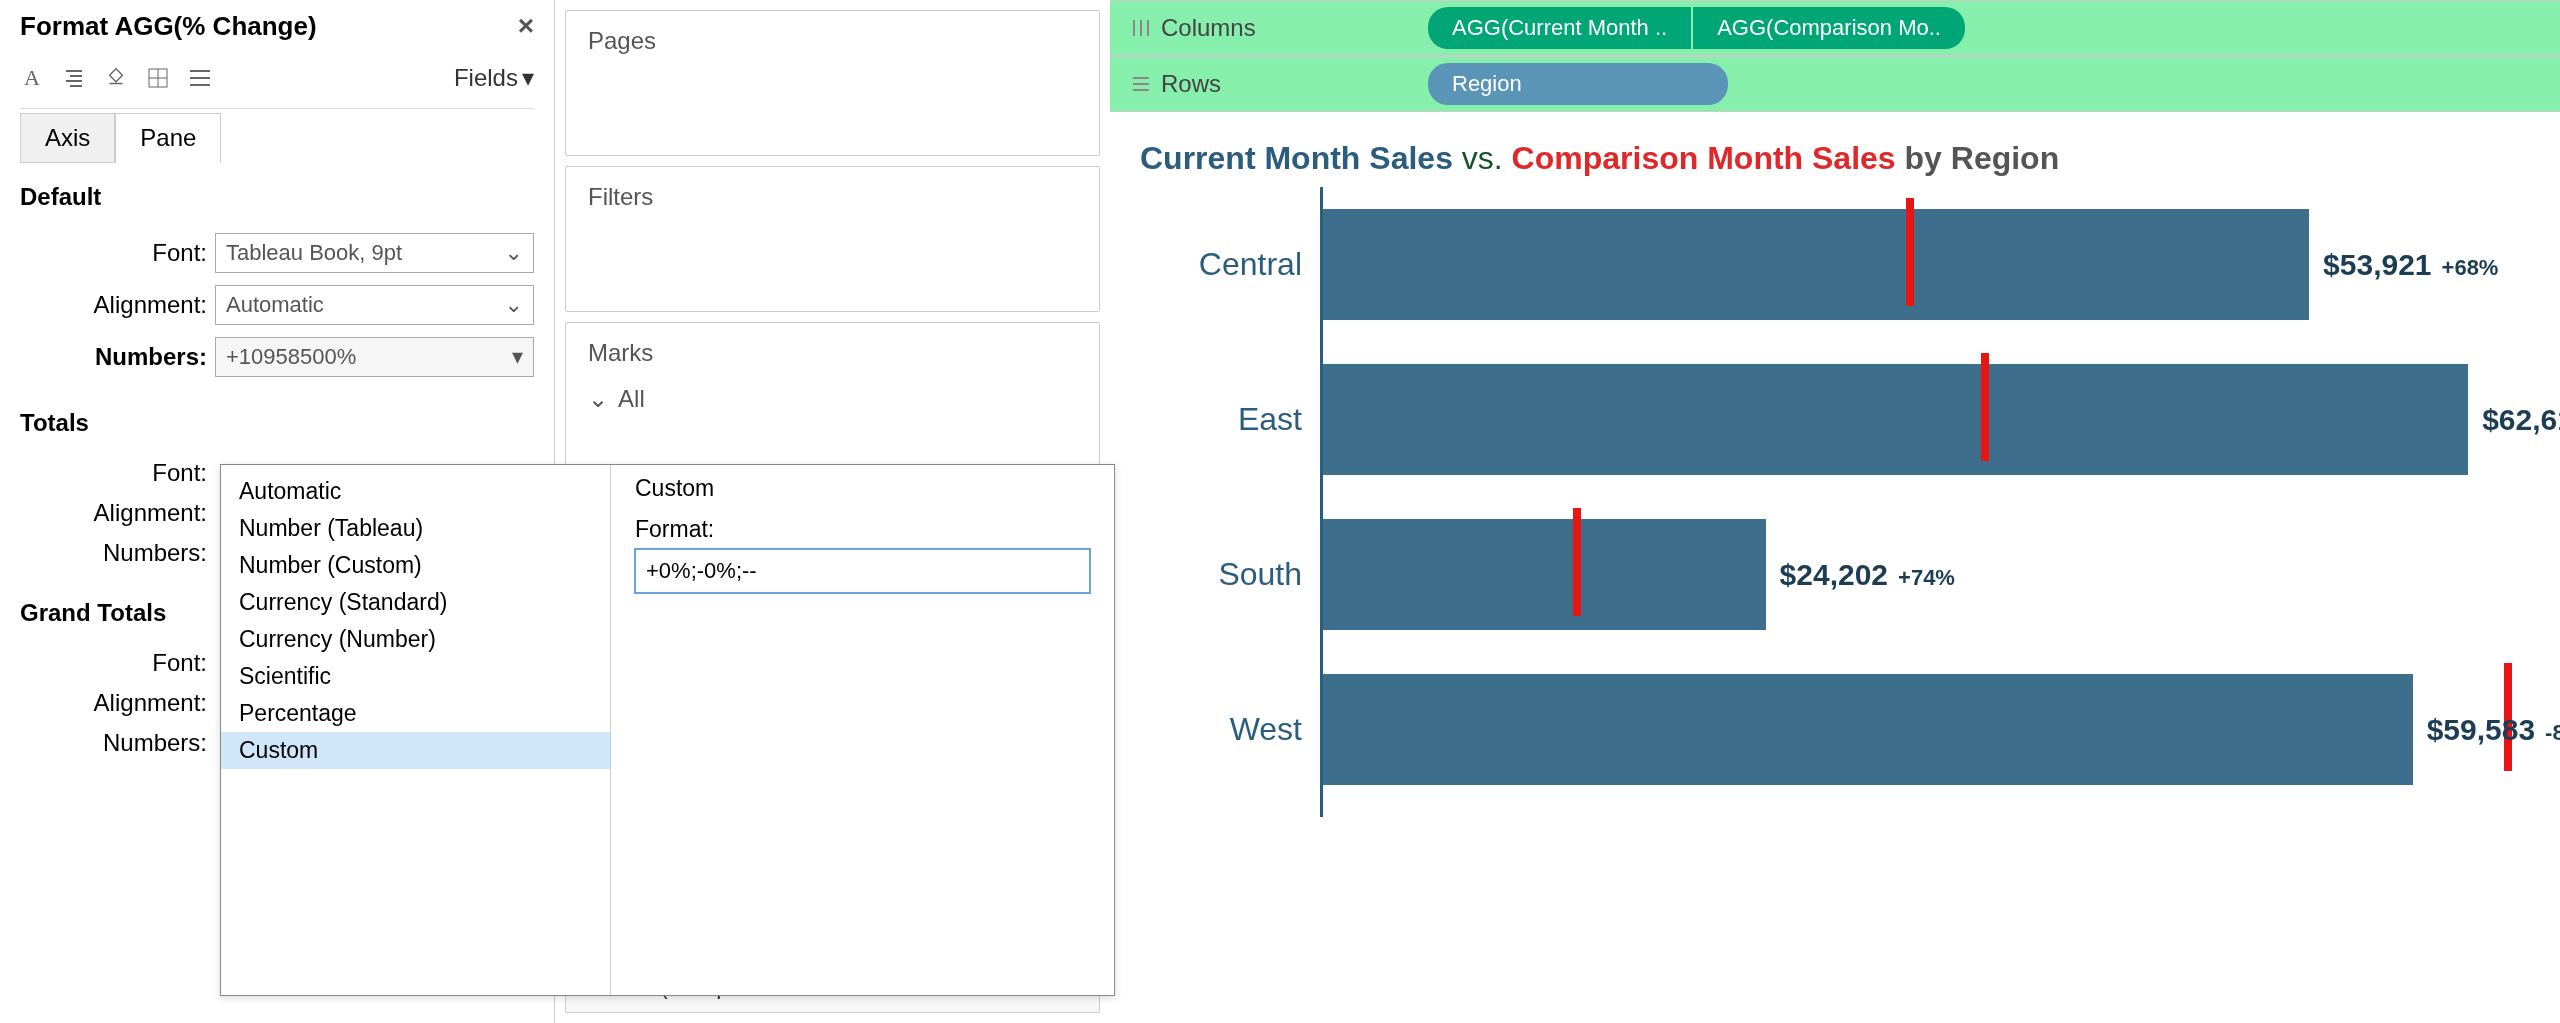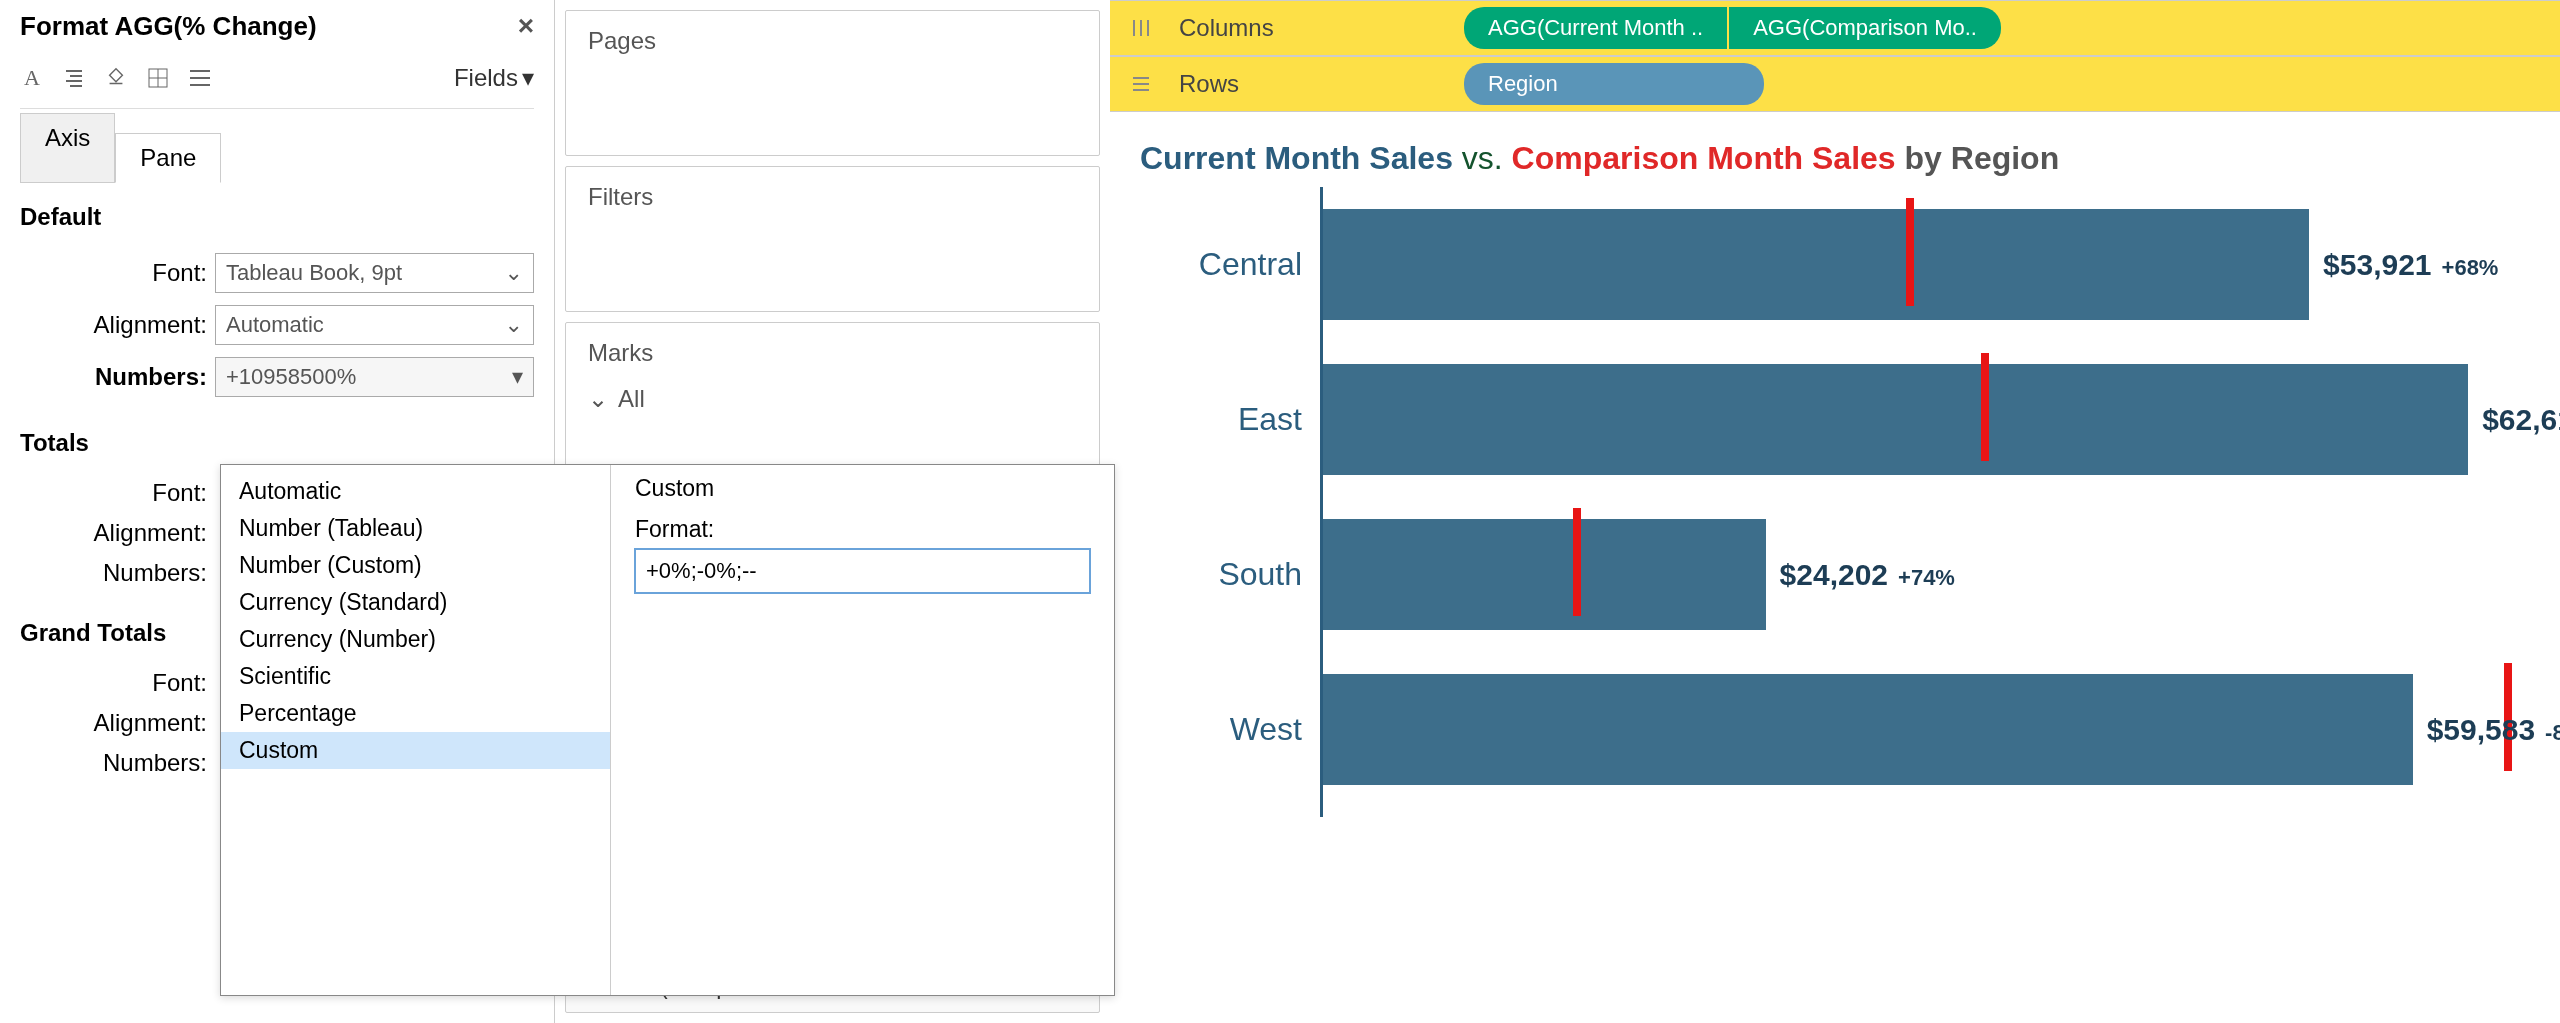--- a/index.html
+++ b/index.html
@@ -11,21 +11,21 @@
 .format-header { display: flex; justify-content: space-between; align-items: center; font-size: 26px; font-weight: 600; padding-bottom: 12px; }
 .format-header .close { font-size: 28px; cursor: pointer; color: #555; }
 
 .toolbar-row { display: flex; align-items: center; gap: 18px; padding: 10px 0 16px; border-bottom: 1px solid #ddd; }
 .toolbar-row .icon { width: 24px; height: 24px; color: #666; display:flex; align-items:center; justify-content:center; }
 .toolbar-row .fields-link { margin-left: auto; font-size: 24px; color: #333; display:flex; align-items:center; gap:4px; }
 
 .tabs-row { display: flex; gap: 0; margin-top: 4px; }
 .tab { padding: 10px 24px; font-size: 24px; border: 1px solid transparent; cursor: pointer; }
 .tab.inactive { background:#f0f0f0; border-color:#ccc; }
-.tab.active { background:#fff; border:1px solid #ccc; border-bottom: 1px solid #fff; margin-top: 20px; }
+.tab.active { background:#fff; border:1px solid #ccc; border-bottom: 1px solid #fff; }
 
 .section-title { font-size: 24px; font-weight: 700; padding: 20px 0 10px; }
 
 .prop-row { display: flex; align-items: center; margin: 12px 0; }
 .prop-row label { width: 195px; text-align: right; font-size: 24px; padding-right: 8px; }
 .prop-row .control { flex: 1; }
 .select-box { width: 100%; border: 1px solid #aaa; padding: 6px 10px; font-size: 22px; color: #555; background: #fff; display:flex; justify-content:space-between; align-items:center; }
 .select-box.readonly { background: #f6f6f6; }
 
 .dropdown-popup { position: absolute; left: 220px; top: 464px; width: 895px; height: 532px; display: flex; background: #fff; border: 1px solid #888; box-shadow: 0 2px 8px rgba(0,0,0,0.15); z-index: 100; }
@@ -38,21 +38,21 @@
 .dropdown-detail input { width: 100%; padding: 8px 10px; font-size: 22px; border: 1px solid #6aa3da; outline: 1px solid #6aa3da; }
 
 .mid-col { width: 555px; display:flex; flex-direction:column; gap:10px; padding:10px; }
 .card { border:1px solid #ccc; border-radius:2px; padding:16px 22px; font-size:24px; color:#555; }
 .card.short { height:146px; }
 .card.marks .all-row { display:flex; align-items:center; gap:10px; margin-top:18px; }
 .card.marks .all-row .chev { display:inline-block; }
 .card.bottom-item { padding:12px 22px; font-size:23px; color:#333; background:#f9f9f9; }
 
 .right-area { flex:1; display:flex; flex-direction:column; }
-.shelf-row { display:flex; align-items:center; border:1px solid #ccc; border-left:none; border-right:none; padding:6px 18px; gap:25px; background:#fde047; }
+.shelf-row { display:flex; align-items:center; border:1px solid #ccc; border-left:none; border-right:none; padding:6px 18px; gap:7px; background:#86efac; }
 .shelf-row .shelf-icon { width:26px; height:26px; color:#888; display:flex; align-items:center; justify-content:center;}
 .shelf-row .shelf-label { font-size:24px; color:#444; width:260px; }
 .pill { border-radius: 20px; padding:8px 24px; font-size:22px; color:#fff; white-space:nowrap; }
 .pill.green { background:#00a676; }
 .pill.blue { background:#5a95b8; }
 .pill-group { display:flex; gap:2px; }
 .pill-group .pill.green:first-child { border-radius:20px 0 0 20px; }
 .pill-group .pill.green:last-child { border-radius:0 20px 20px 0; }
 
 .viz-title { padding:28px 30px 10px; font-size:32px; font-weight:700; }

